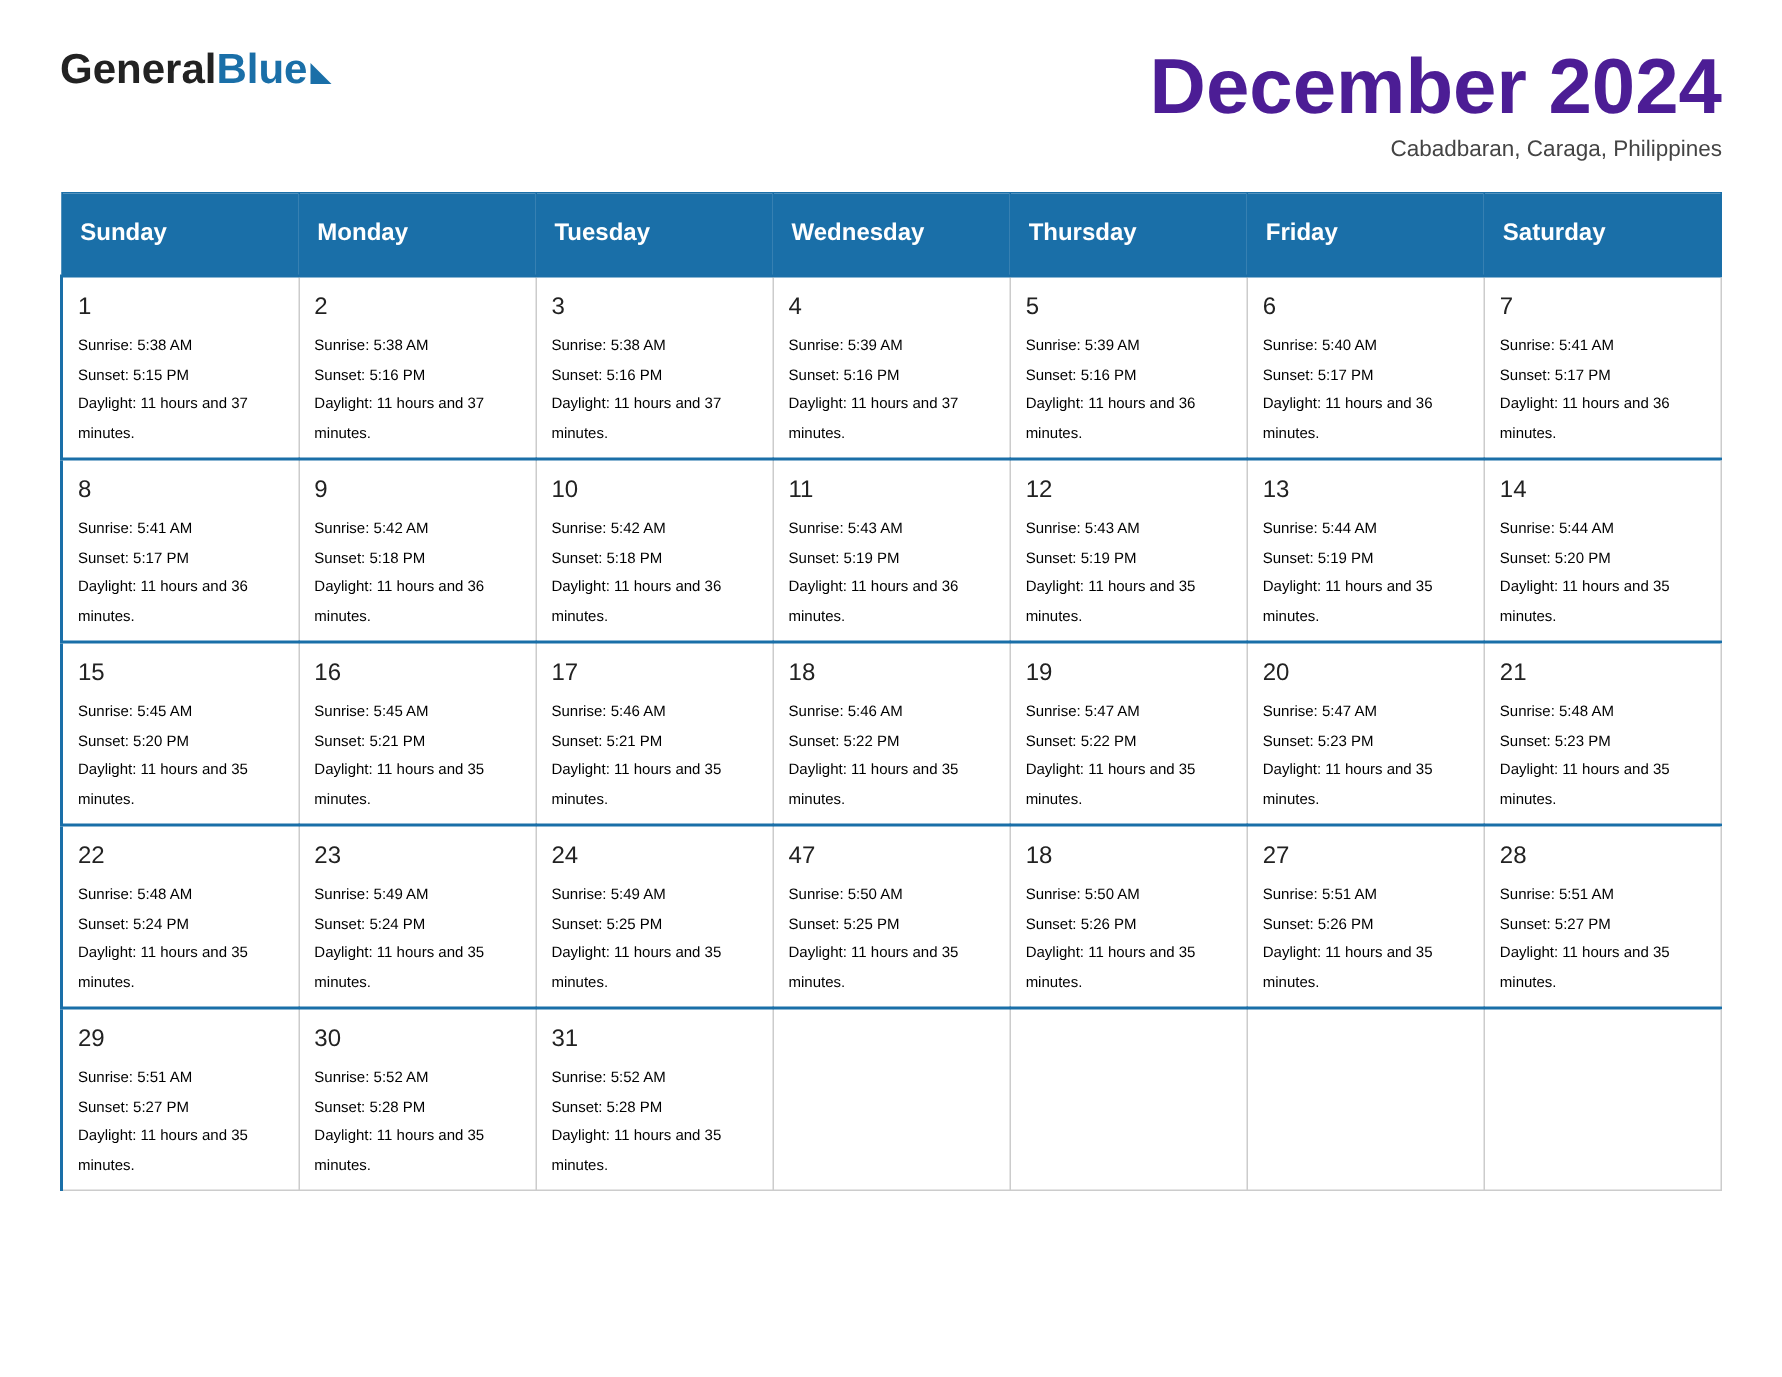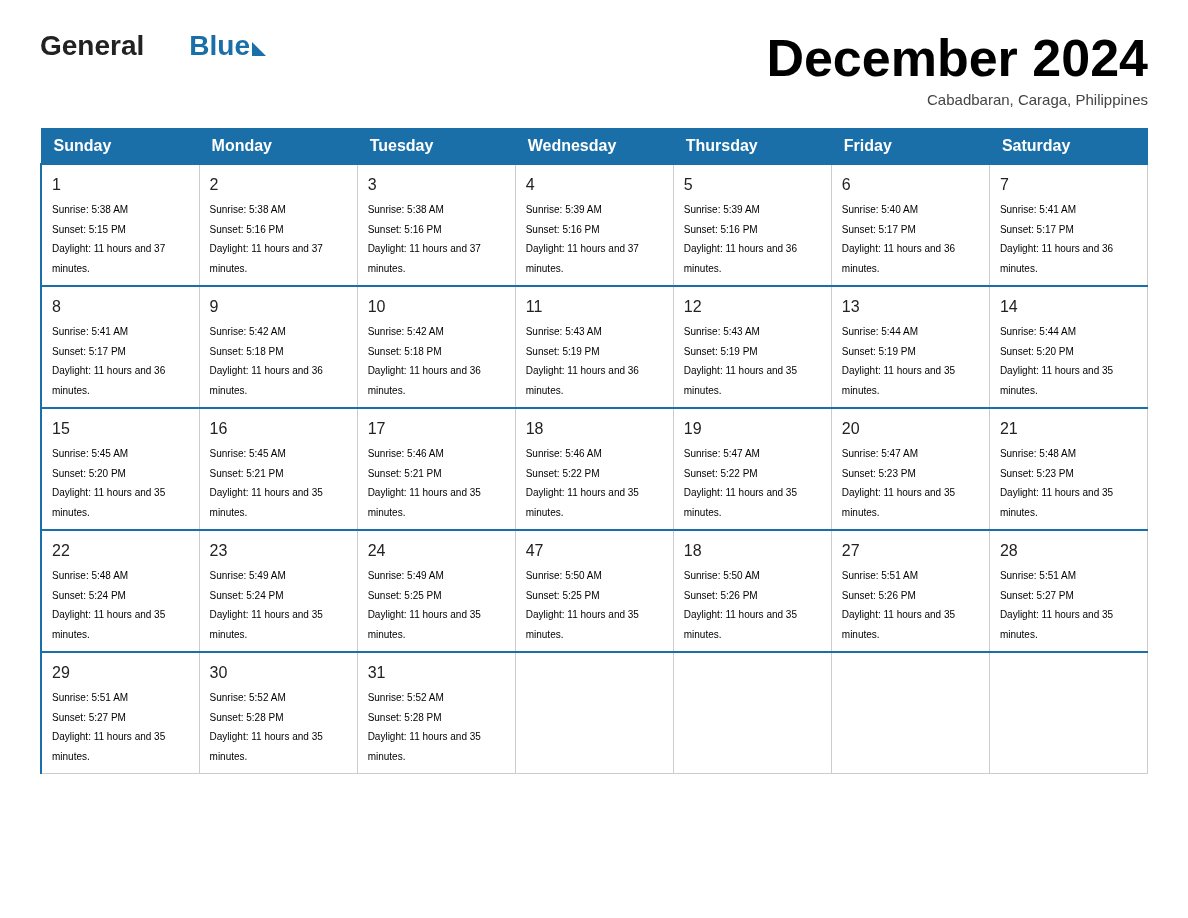--- a/index.html
+++ b/index.html
@@ -27,21 +27,20 @@
       align-items: center;
     }
     .logo-general {
       font-size: 28px;
       font-weight: bold;
       color: #222;
     }
     .logo-blue-part {
       display: flex;
       align-items: center;
-      padding-left: 45px;
     }
     .logo-blue {
       font-size: 28px;
       font-weight: bold;
       color: #1a6fa8;
     }
     .logo-triangle {
       width: 0;
       height: 0;
       border-left: 14px solid #1a6fa8;
@@ -49,38 +48,38 @@
       border-bottom: 0px solid transparent;
       margin-left: 2px;
       margin-top: 6px;
     }
     .title-block {
       text-align: right;
     }
     .month-title {
       font-size: 52px;
       font-weight: bold;
-      color: #000000;
+      color: #4c1d95;
       line-height: 1.1;
     }
     .location {
       font-size: 15px;
       color: #444;
       margin-top: 4px;
     }
     .calendar {
       width: 100%;
       border-collapse: collapse;
       margin-top: 10px;
     }
     .calendar th {
       background-color: #1a6fa8;
       color: #fff;
       font-size: 16px;
-      padding: 8px 12px;
+      padding: 18px 12px;
       text-align: left;
       border: 1px solid #1a6fa8;
     }
     .calendar td {
       vertical-align: top;
       border: 1px solid #ccc;
       padding: 8px 10px;
       width: 14.28%;
       font-size: 13px;
       line-height: 1.5;

